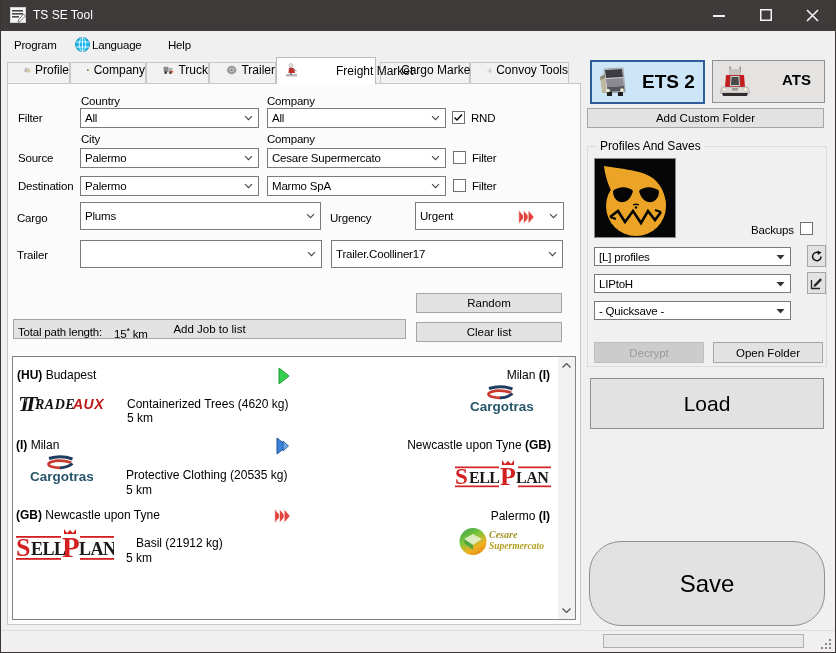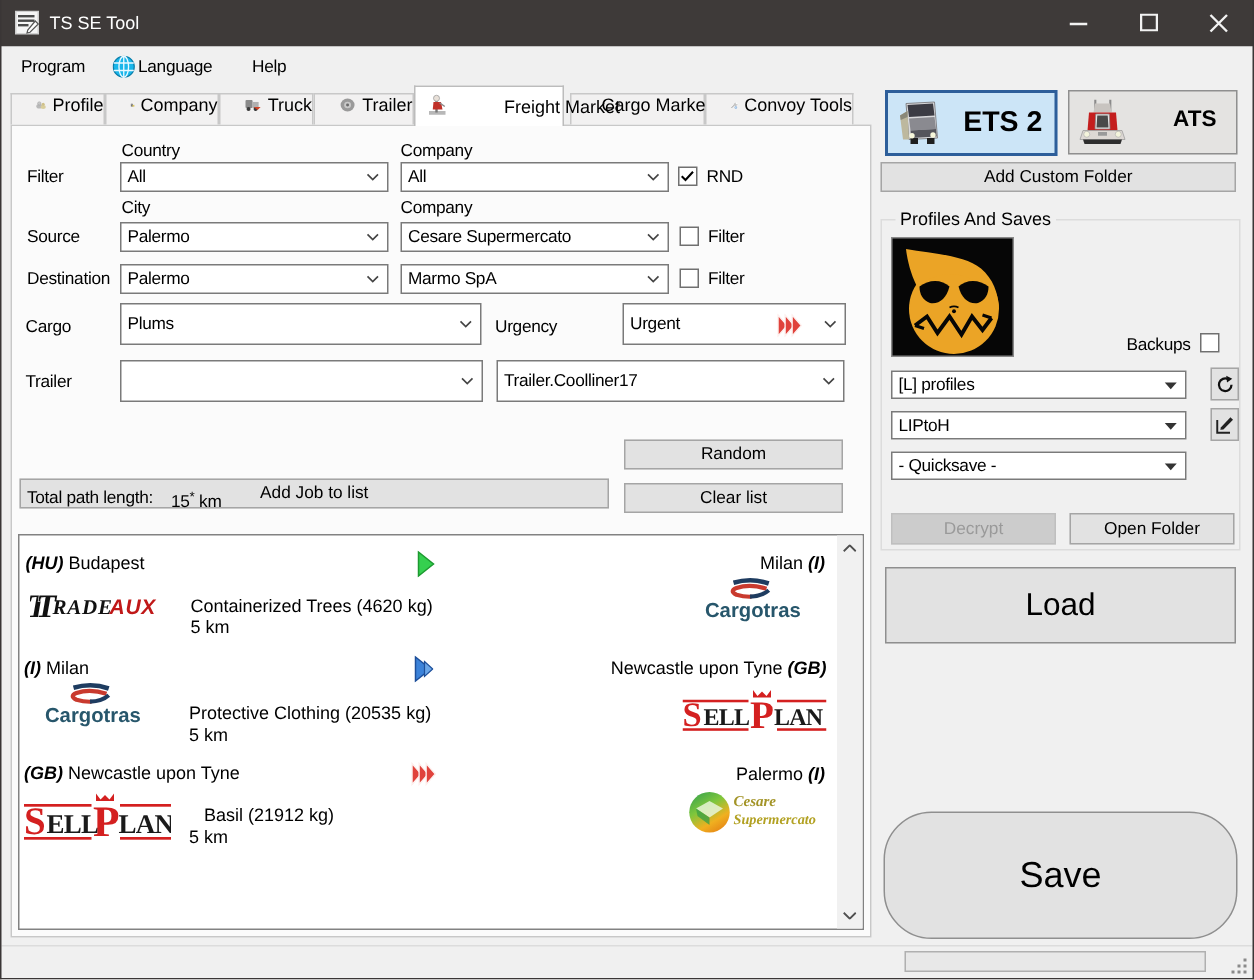--- a/index.html
+++ b/index.html
@@ -8,21 +8,21 @@
 .abs { position:absolute; }
 .lbl { position:absolute; font-size:11.5px; letter-spacing:-0.2px; color:#000; white-space:nowrap; }
 .li { position:absolute; font-size:12px; color:#000; white-space:nowrap; }
 .combo { position:absolute; background:#fff; border:1px solid #7a7a7a; font-size:11.5px; letter-spacing:-0.2px; color:#000; }
 .combo .txt { position:absolute; left:4px; top:50%; transform:translateY(-50%); white-space:nowrap; }
 .combo .chev { position:absolute; right:5px; top:50%; transform:translateY(-50%); width:9px; height:9px; }
 .btn { position:absolute; background:#e2e2e2; border:1px solid #a5a5a5; font-size:11.5px; color:#000; display:flex; align-items:center; justify-content:center; }
 .cb { position:absolute; width:13px; height:13px; background:#fff; border:1px solid #707070; }
 svg { display:block; }
 .tab { position:absolute; top:62px; height:21px; background:#f2f1f1; border:1px solid #c8c8c8; border-bottom:none; display:flex; align-items:flex-start; gap:4px; padding-left:16px; font-size:12px; white-space:nowrap; }
-.bold { font-weight:bold;font-style:italic; }
+.bold { font-weight:bold; }
 </style>
 </head>
 <body>
 
 <div class="abs" style="left:0;top:0;width:836px;height:653px;border:1px solid #3a3636;border-top:none;z-index:99;pointer-events:none;"></div>
 
 <div class="abs" style="left:0;top:0;width:836px;height:31px;background:#3e3a39;">
   <svg class="abs" style="left:10px;top:7px;" width="17" height="17" viewBox="0 0 17 17">
     <rect x="0.5" y="0.5" width="15" height="15" fill="#f5f5f5" stroke="#d0d0d0"></rect>
     <rect x="2" y="3" width="11" height="1.6" fill="#4a4a4a"></rect>

